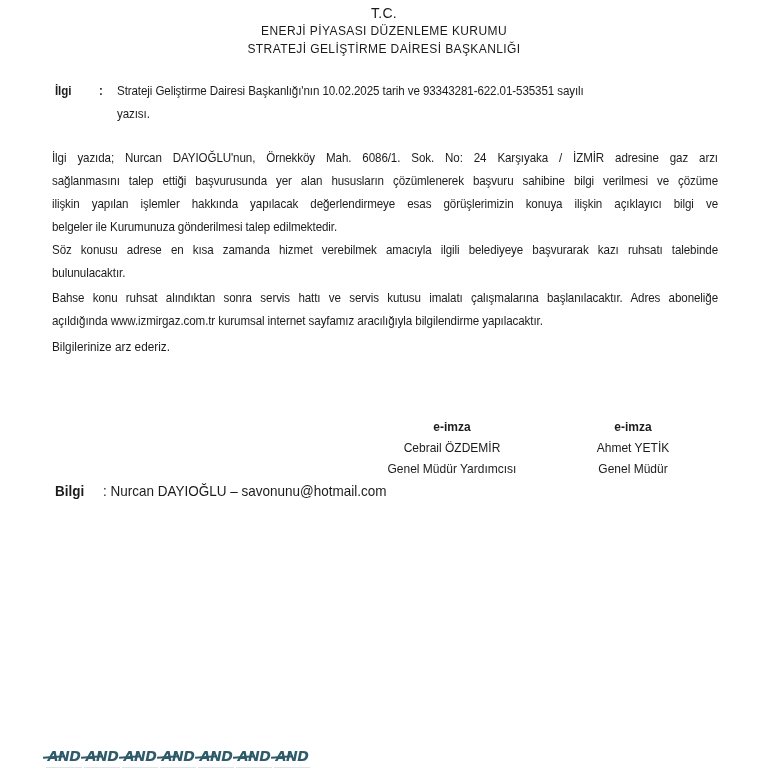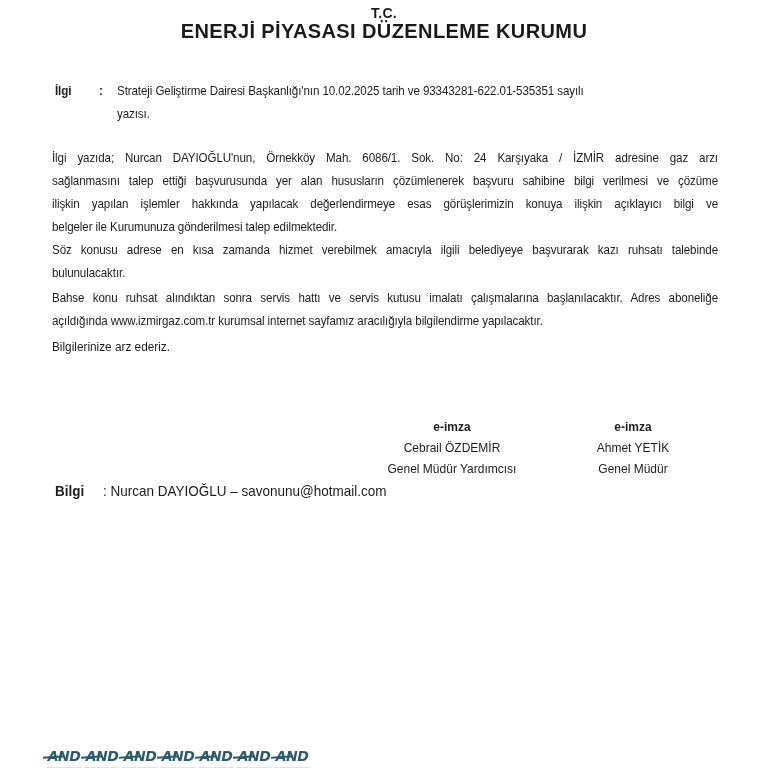--- a/index.html
+++ b/index.html
@@ -17,30 +17,30 @@
     color: #1c1c1c;
   }
 
   
   .letterhead {
     position: absolute;
     top: 4px;
     left: 0;
     width: 768px;
     text-align: center;
-    font-weight: bold;
+    font-weight: normal;
     color: #1a1a1a;
   }
   .letterhead .tc {
     font-size: 14px;
     line-height: 18px;
     letter-spacing: 0.3px;
   }
   .letterhead .org {
-    font-size: 20px;
+    font-size: 12px;
     line-height: 18px;
     letter-spacing: 0.4px;
   }
 
   
   .ref-block {
     position: absolute;
     top: 79px;
     left: 55px;
     width: 640px;
@@ -158,20 +158,21 @@
   }
 </style>
 </head>
 <body>
 
 <div class="page">
 
   <div class="letterhead">
     <div class="tc">T.C.</div>
     <div class="org">ENERJİ PİYASASI DÜZENLEME KURUMU</div>
+    <div class="org">STRATEJİ GELİŞTİRME DAİRESİ BAŞKANLIĞI</div>
   </div>
 
   <div class="ref-block">
     <div class="ref-label">İlgi</div>
     <div class="ref-colon">:</div>
     <div class="ref-lines">
       <div>Strateji Geliştirme Dairesi Başkanlığı'nın 10.02.2025 tarih ve 93343281-622.01-535351 sayılı</div>
       <div>yazısı.</div>
     </div>
   </div>

